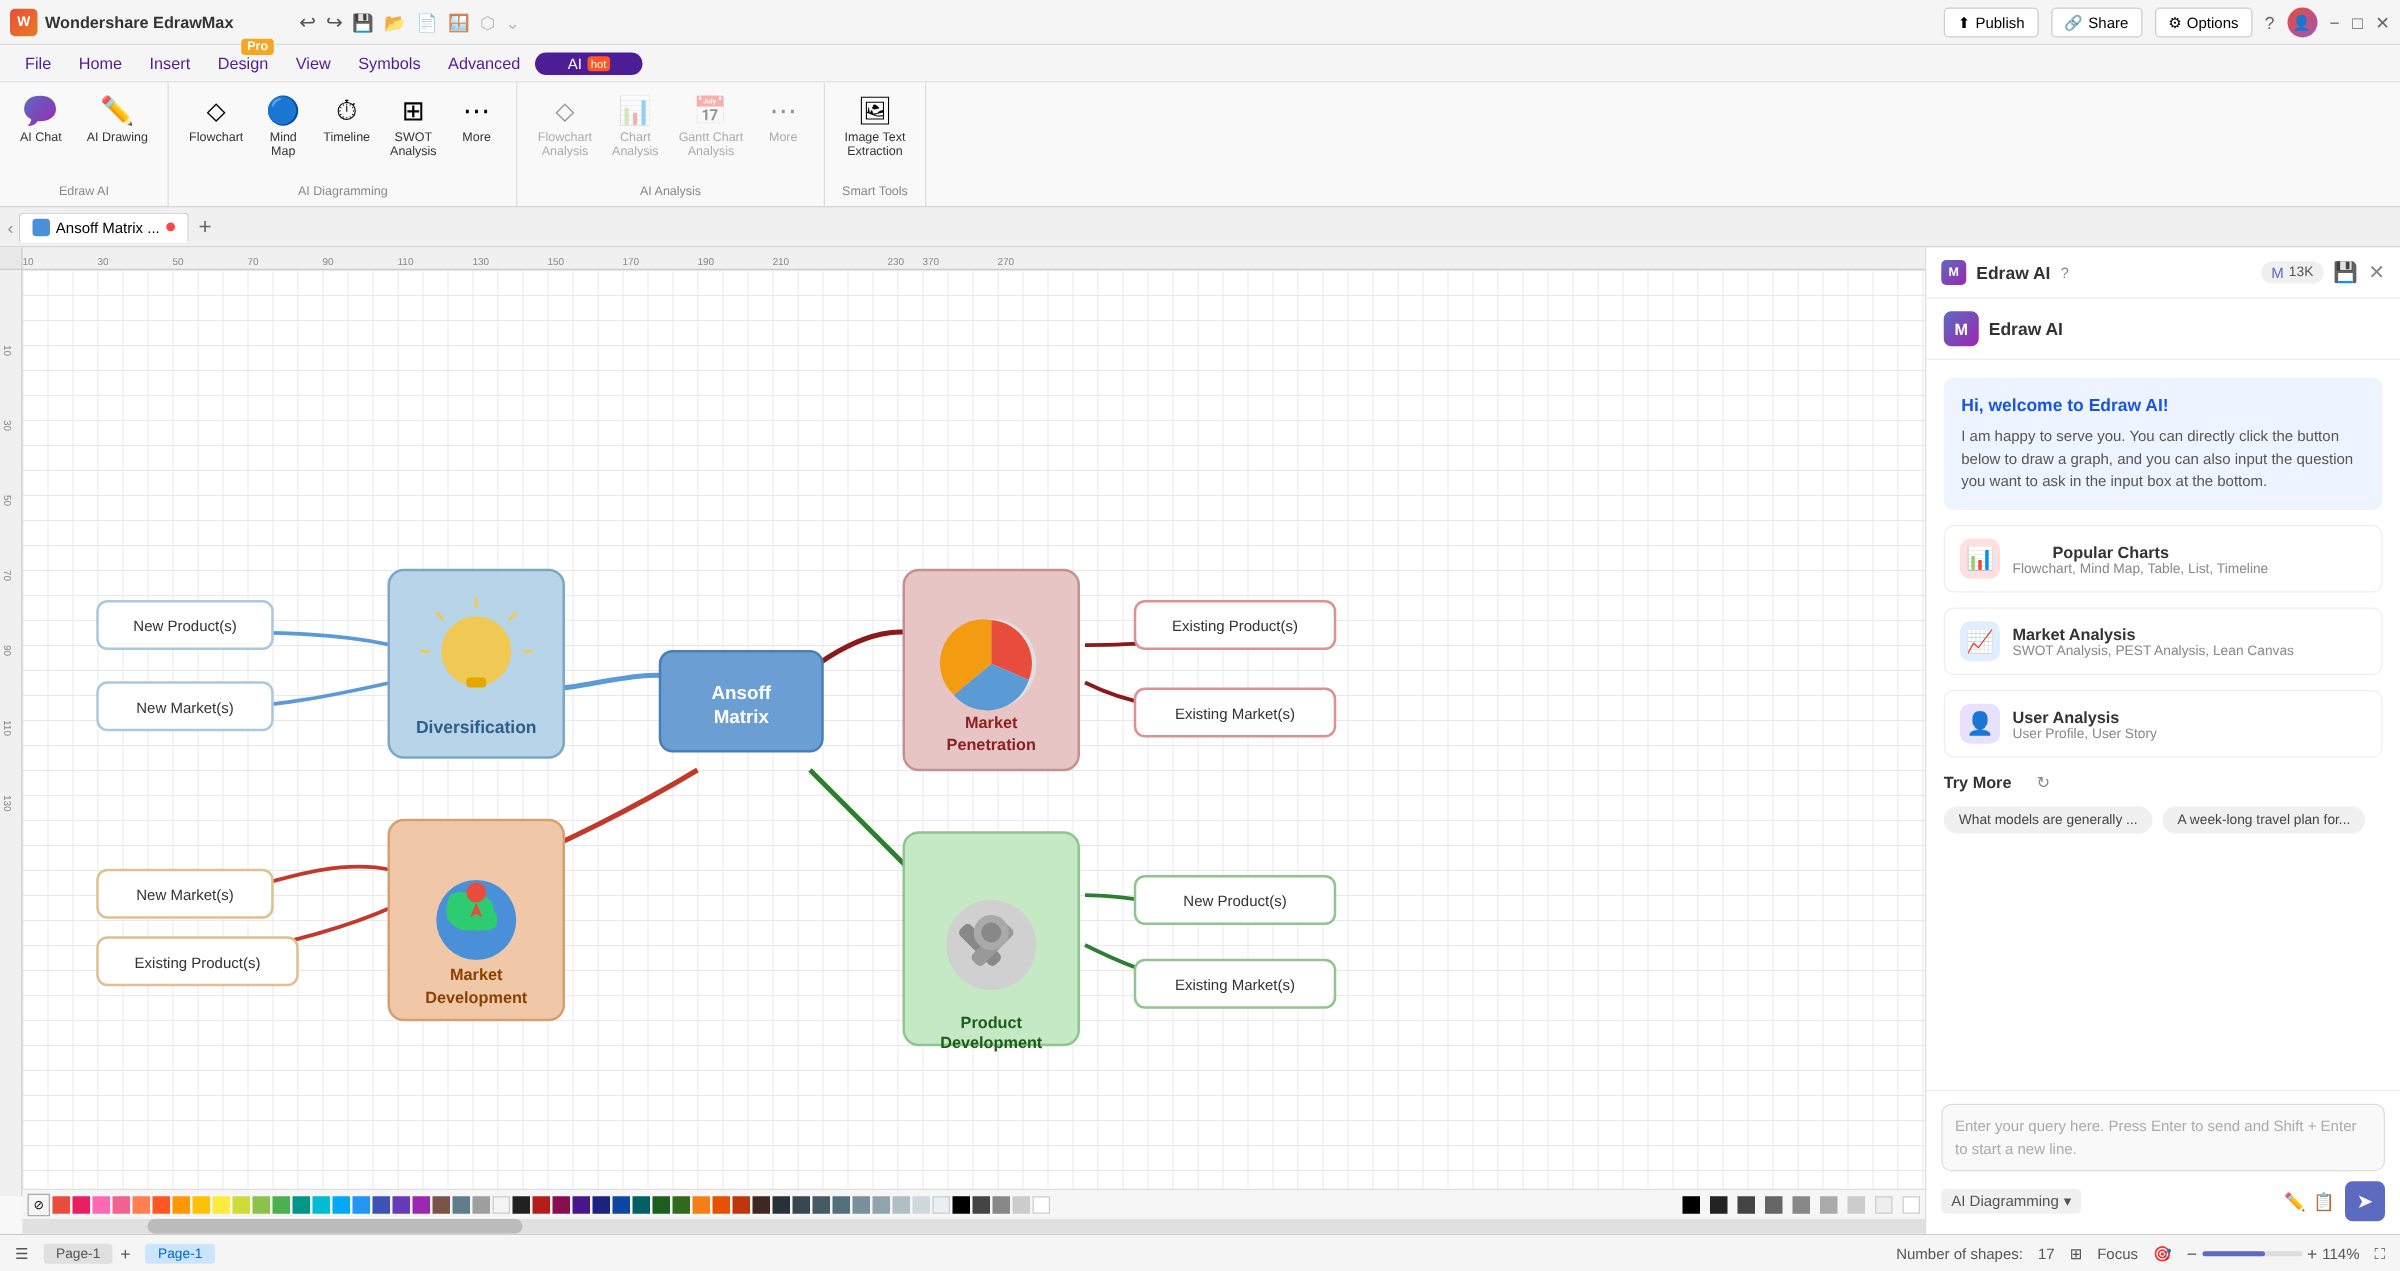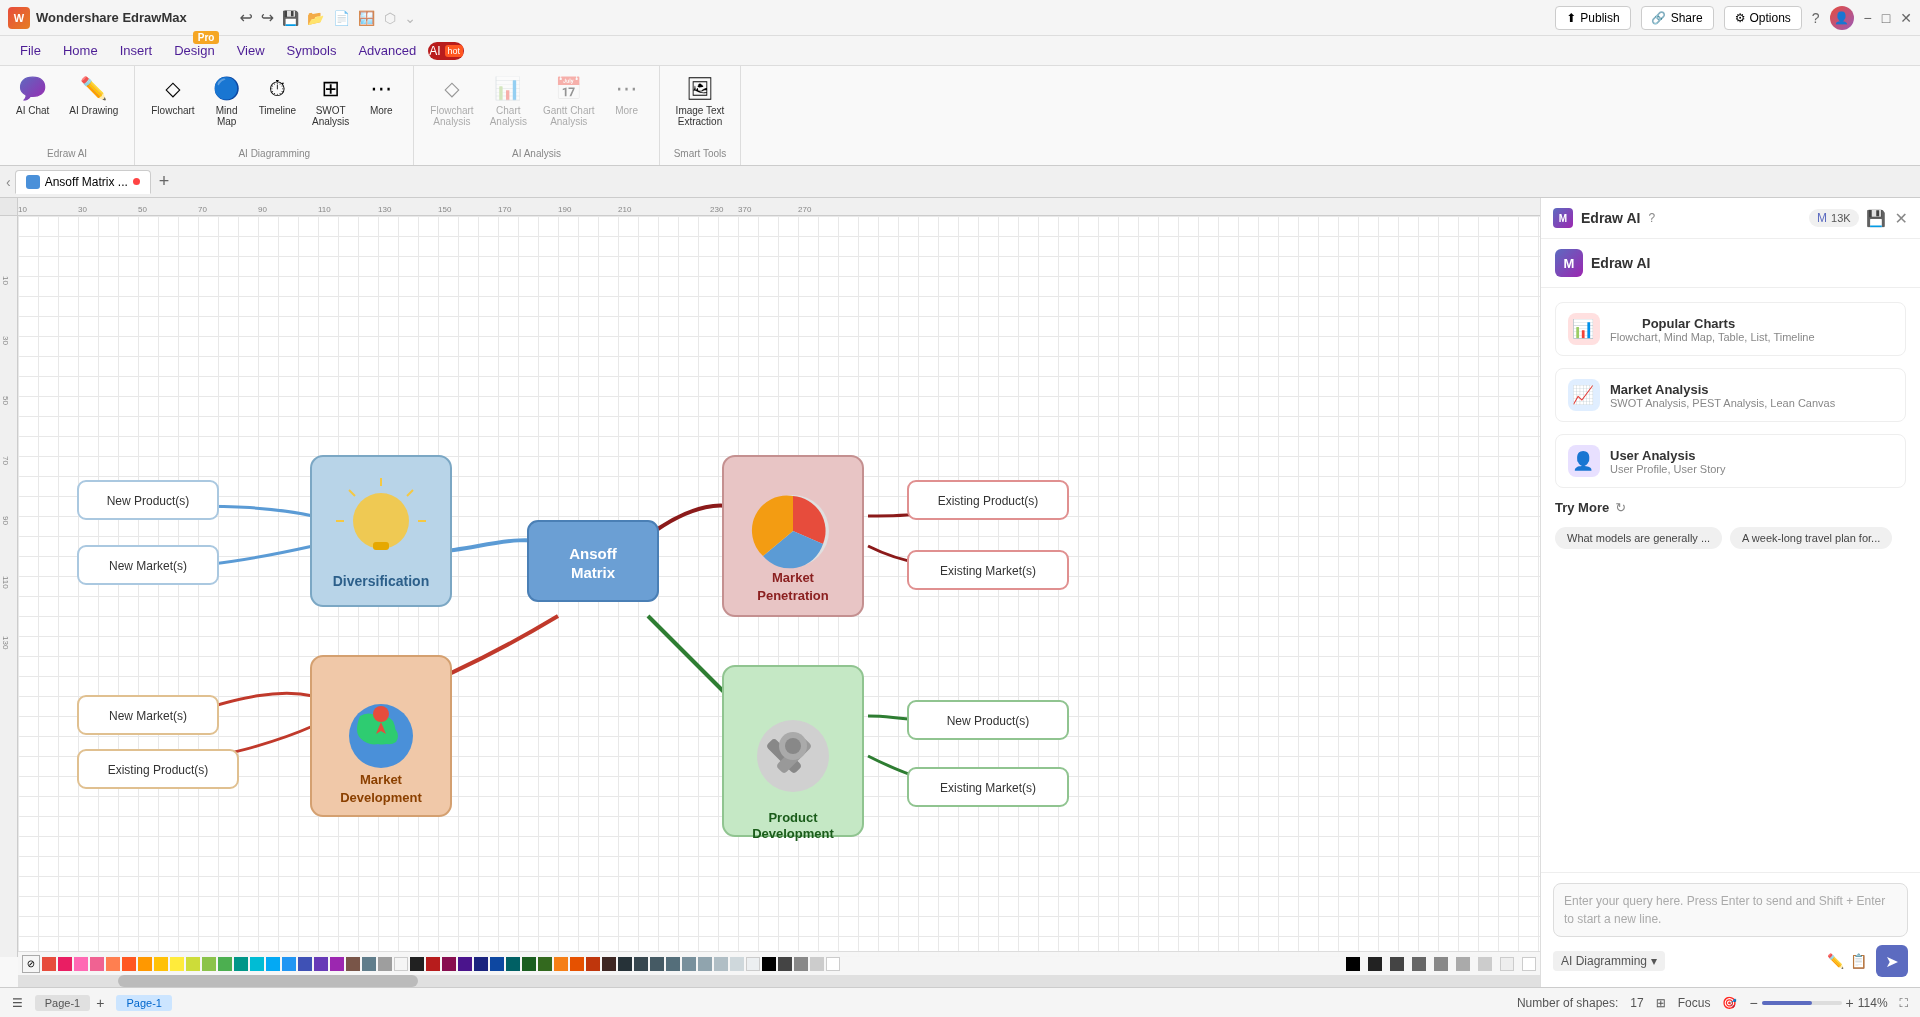--- a/index.html
+++ b/index.html
@@ -173,21 +173,21 @@
 
 <div id="menubar">
   <span class="menu-item">File</span>
   <span class="menu-item">Home</span>
   <span class="menu-item">Insert</span>
   <span class="menu-item">Design</span>
   <span class="menu-item">View</span>
   <span class="menu-item">Symbols</span>
   <span class="menu-item">Advanced</span>
   <div style="display:flex;align-items:center;">
-    <span style="background:#b91c1c;color:white;padding:2px 1px;border-radius:12px;font-size:12px;cursor:pointer;display:flex;align-items:center;gap:4px;">
+    <span style="background:#4c1d95;color:white;padding:2px 26px;border-radius:12px;font-size:12px;cursor:pointer;display:flex;align-items:center;gap:4px;">
       <span>AI</span>
       <span style="background:#ff5722;color:white;font-size:9px;padding:1px 3px;border-radius:3px;">hot</span>
     </span>
   </div>
 </div>
 
 <div id="ribbon" style="height:100px;background:#f9f9f9;border-bottom:1px solid #ccc;">
   <div style="display:flex;height:100%;align-items:stretch;">
 
     <div style="display:flex;flex-direction:column;padding:6px 10px;border-right:1px solid #ddd;align-items:center;justify-content:space-between;min-width:120px;">
@@ -506,20 +506,24 @@
       </div>
     </div>
 
     <div style="display:flex;align-items:center;padding:10px 14px;gap:8px;border-bottom:1px solid #eee;">
       <div style="width:28px;height:28px;background:linear-gradient(135deg,#5c6bc0,#9c27b0);border-radius:6px;display:flex;align-items:center;justify-content:center;color:white;font-size:13px;font-weight:bold;">M</div>
       <span style="font-size:14px;font-weight:600;color:#333;">Edraw AI</span>
     </div>
 
     <div style="flex:1;overflow-y:auto;padding:14px;display:flex;flex-direction:column;gap:12px;">
 
+      <div style="background:#eef4ff;border-radius:8px;padding:14px;">
+        <div style="font-size:14px;font-weight:600;color:#1a56db;margin-bottom:8px;">Hi, welcome to Edraw AI!</div>
+        <div style="font-size:12px;color:#555;line-height:1.5;">I am happy to serve you. You can directly click the button below to draw a graph, and you can also input the question you want to ask in the input box at the bottom.</div>
+      </div>
 
       <div style="display:flex;align-items:center;gap:10px;padding:10px 12px;border:1px solid #eee;border-radius:8px;cursor:pointer;">
         <div style="width:32px;height:32px;border-radius:8px;background:#ffe0e0;display:flex;align-items:center;justify-content:center;font-size:18px;flex-shrink:0;">📊</div>
         <div>
           <div style="font-size:13px;font-weight:600;color:#333;margin-left:32px;">Popular Charts</div>
           <div style="font-size:11px;color:#888;">Flowchart, Mind Map, Table, List, Timeline</div>
         </div>
       </div>
 
       <div style="display:flex;align-items:center;gap:10px;padding:10px 12px;border:1px solid #eee;border-radius:8px;cursor:pointer;">
@@ -531,21 +535,21 @@
       </div>
 
       <div style="display:flex;align-items:center;gap:10px;padding:10px 12px;border:1px solid #eee;border-radius:8px;cursor:pointer;">
         <div style="width:32px;height:32px;border-radius:8px;background:#e8e0ff;display:flex;align-items:center;justify-content:center;font-size:18px;flex-shrink:0;">👤</div>
         <div>
           <div style="font-size:13px;font-weight:600;color:#333;">User Analysis</div>
           <div style="font-size:11px;color:#888;">User Profile, User Story</div>
         </div>
       </div>
 
-      <div style="display:flex;align-items:center;gap:6px;">
+      <div style="display:flex;align-items:center;gap:20px;">
         <span style="font-size:13px;font-weight:600;color:#333;">Try More</span>
         <span style="cursor:pointer;color:#888;font-size:13px;">↻</span>
       </div>
       <div style="display:flex;gap:8px;flex-wrap:wrap;">
         <div style="background:#f0f0f0;border-radius:16px;padding:5px 12px;font-size:11px;color:#444;cursor:pointer;">What models are generally ...</div>
         <div style="background:#f0f0f0;border-radius:16px;padding:5px 12px;font-size:11px;color:#444;cursor:pointer;">A week-long travel plan for...</div>
       </div>
     </div>
 
     <div style="border-top:1px solid #eee;padding:10px 12px;display:flex;flex-direction:column;gap:8px;">

